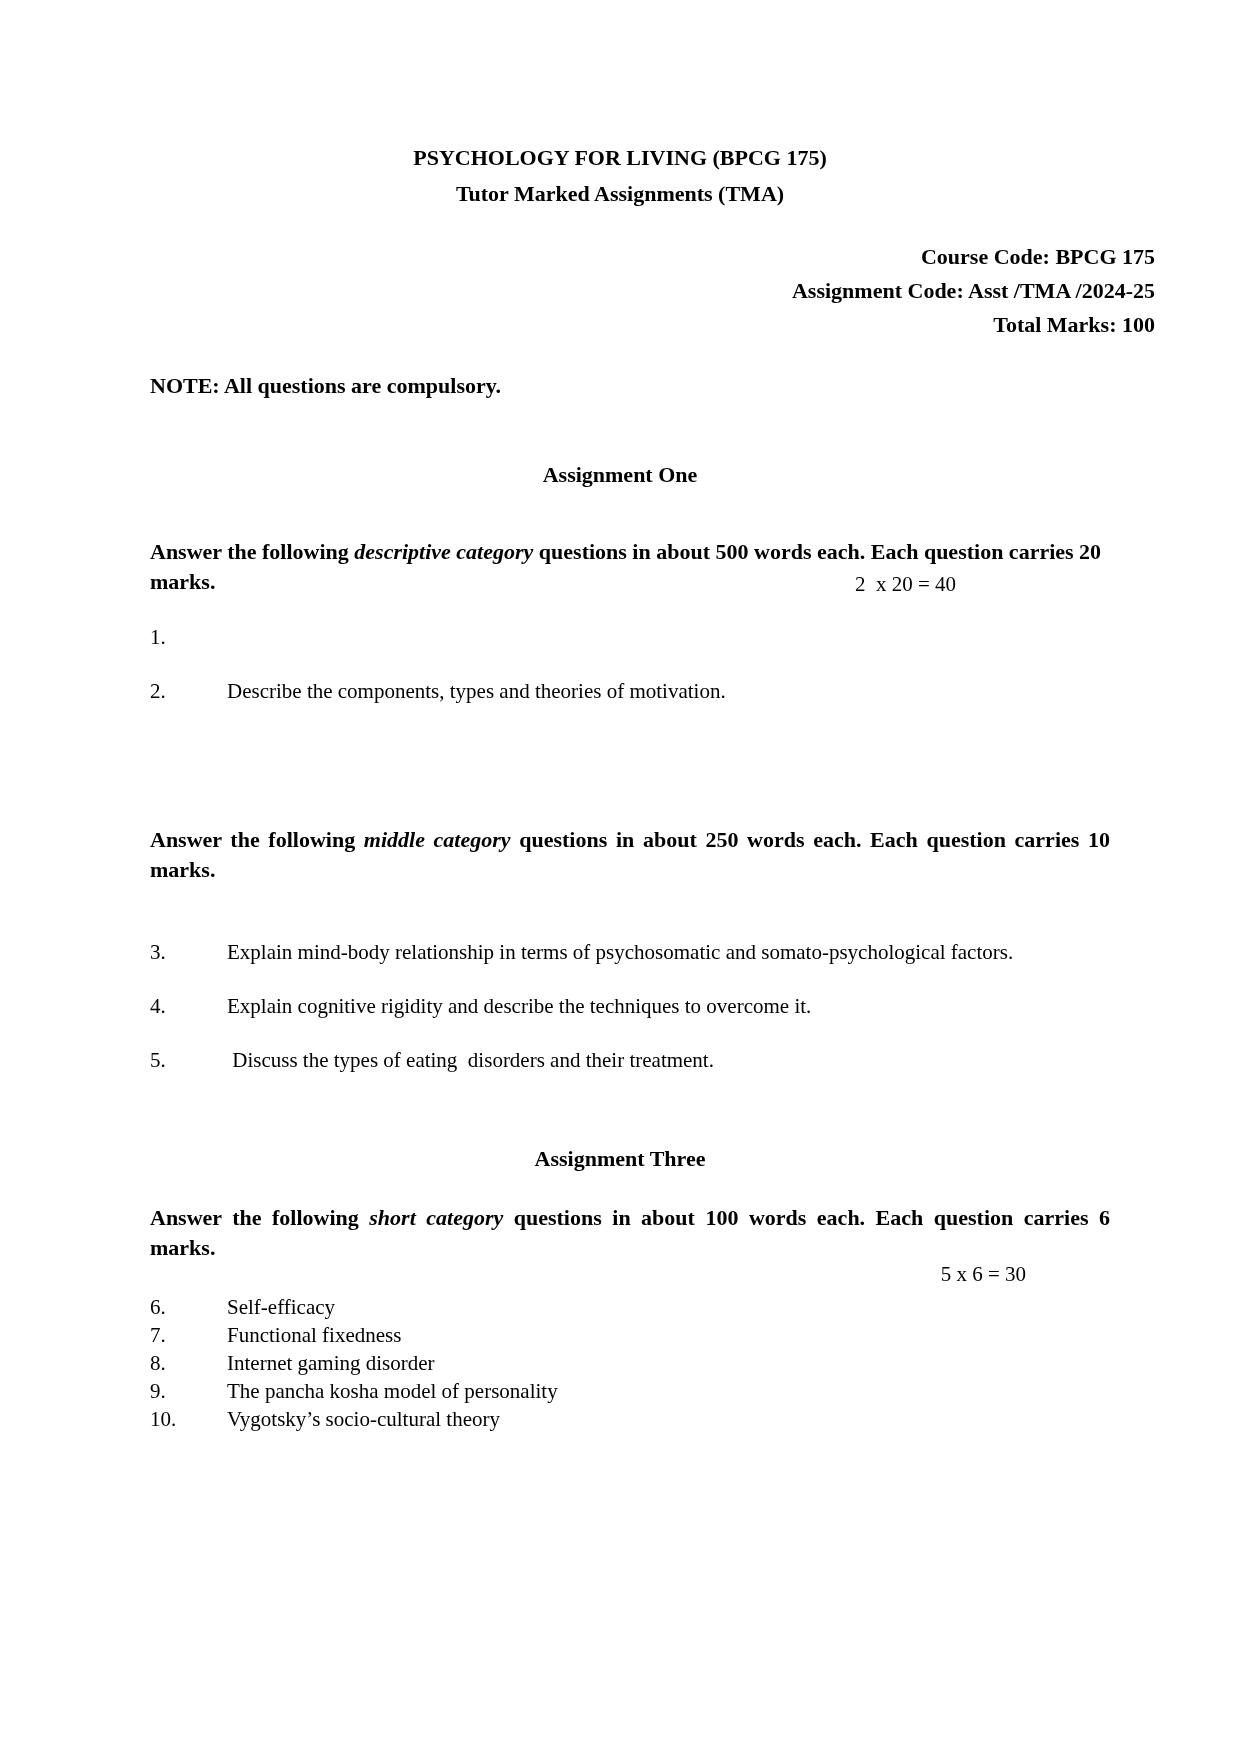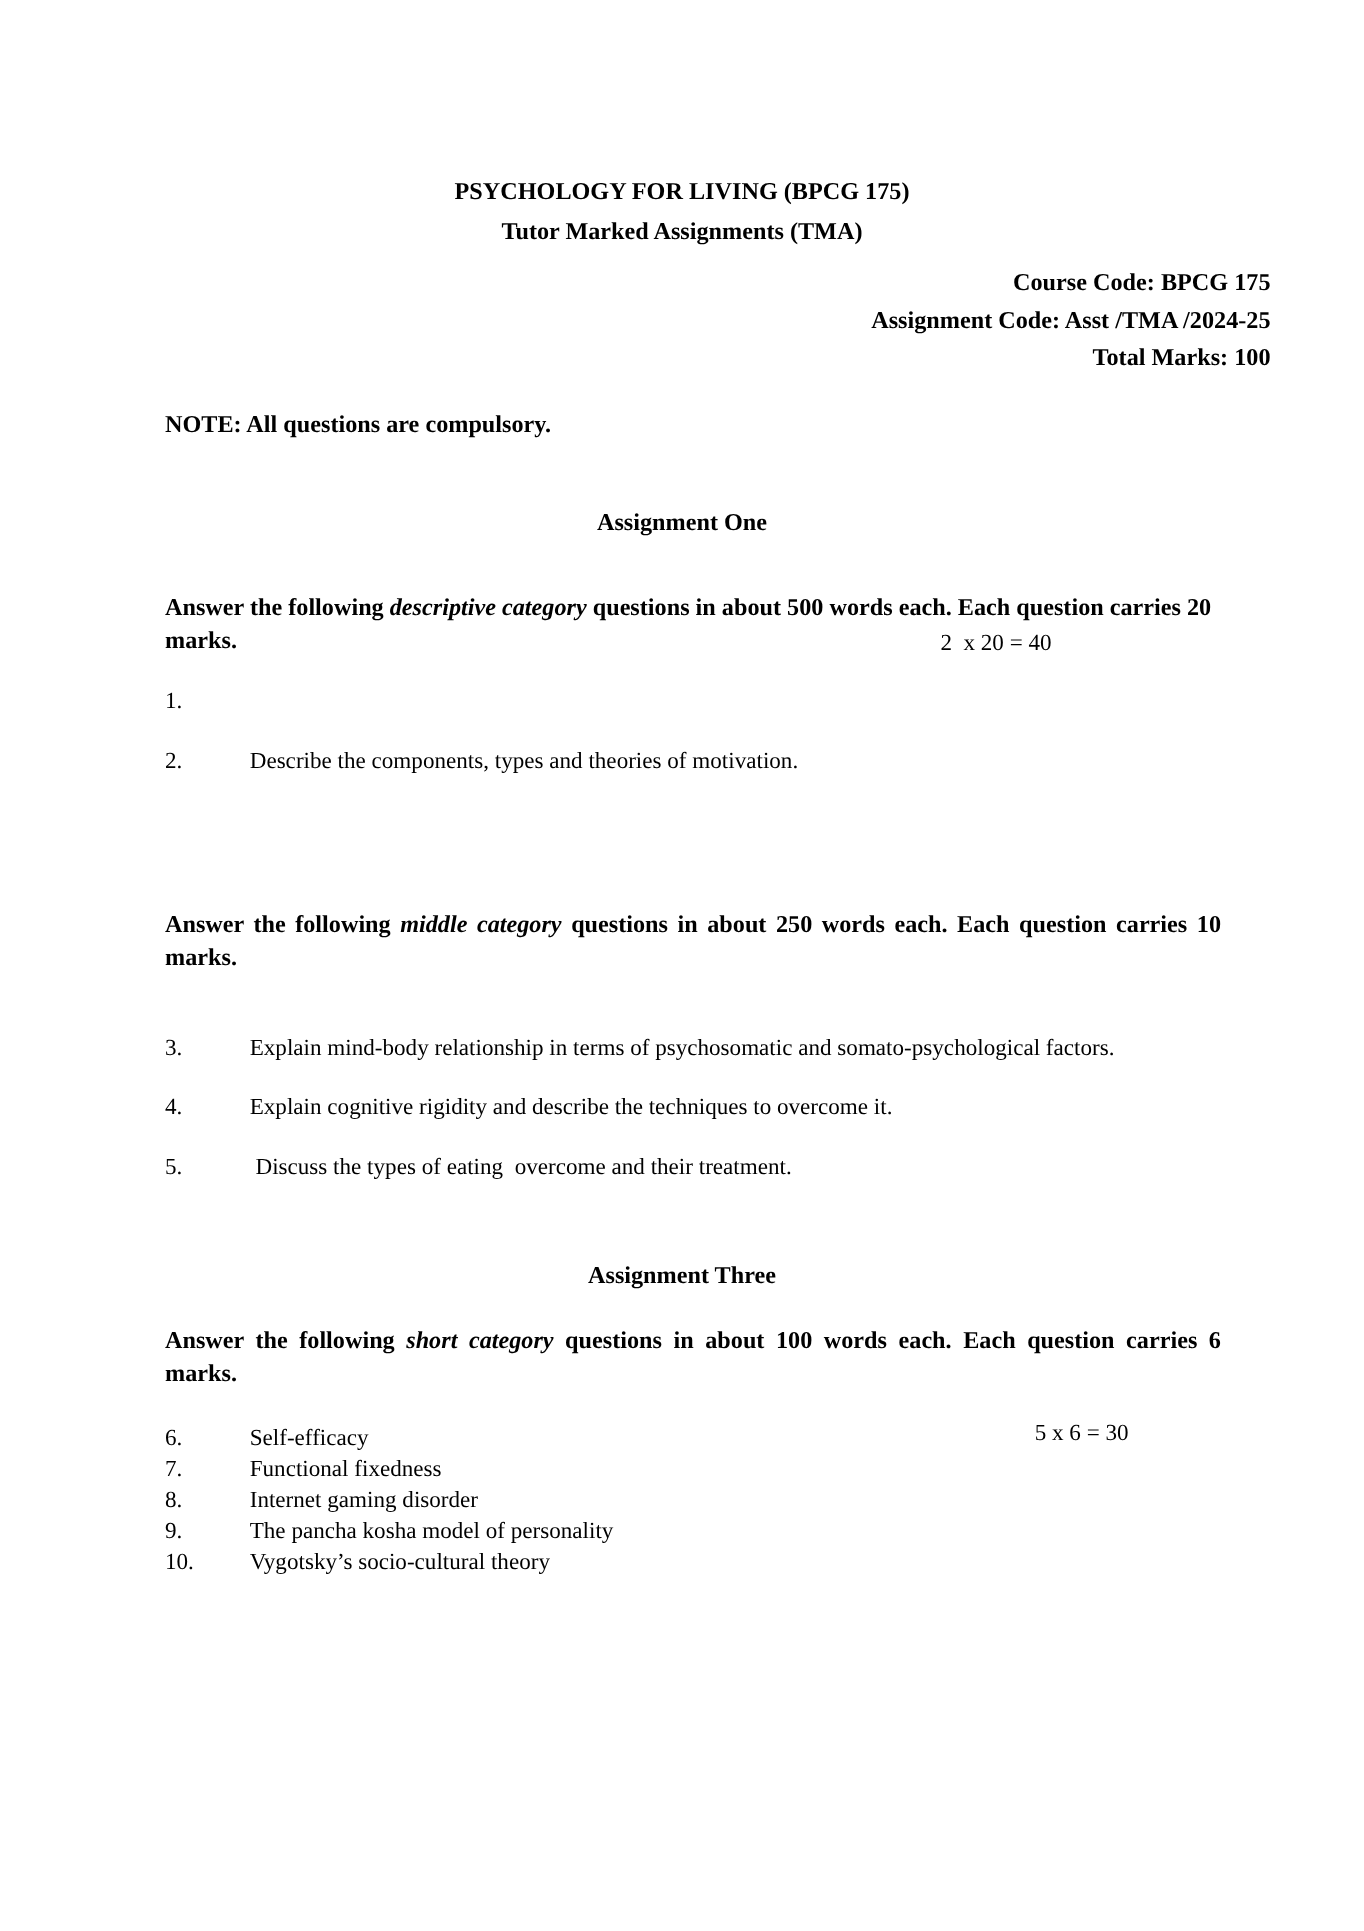--- a/index.html
+++ b/index.html
@@ -9,21 +9,21 @@
     height: 1755px;
     margin: 0 auto;
     background: #ffffff;
     color: #000000;
     font-family: "Liberation Serif", "DejaVu Serif", serif;
     font-size: 21px;
     overflow: hidden;
   }
   .abs { position: absolute; }
   .center { left: 0; width: 1240px; text-align: center; }
-  .doc-title { font-weight: bold; font-size: 22px; margin-top: 16px; }
+  .doc-title { font-weight: bold; font-size: 22px; }
   .meta-block {
     right: 85px;
     text-align: right;
     font-weight: bold;
     font-size: 22px;
     line-height: 34px;
   }
   .note { left: 150px; font-weight: bold; font-size: 22px; }
   .section-heading { font-weight: bold; font-size: 22px; }
   .instruction {
@@ -36,21 +36,21 @@
   }
   .instruction.ragged { text-align: left; margin-top: 20px; }
   .instruction .emph { font-style: italic; }
   .marks {
     left: 150px;
     text-align: right;
     font-size: 21px;
     white-space: pre-wrap;
   }
   .marks.w1 { width: 806px; }
-  .marks.w3 { width: 876px; margin-top: 28px; }
+  .marks.w3 { width: 876px; }
   .question { left: 0; width: 1240px; height: 30px; }
   .q-num { position: absolute; left: 150px; }
   .q-text { position: absolute; left: 227px; white-space: pre-wrap; }
   .short-list { left: 0; width: 1240px; line-height: 28px; }
   .short-list .row { position: relative; height: 28px; }
 </style>
 </head>
 <body>
 
 <div class="page">
@@ -91,21 +91,21 @@
   <div class="abs question" style="top:940px">
     <span class="q-num">3.</span>
     <span class="q-text">Explain mind-body relationship in terms of psychosomatic and somato-psychological factors.</span>
   </div>
   <div class="abs question" style="top:994px">
     <span class="q-num">4.</span>
     <span class="q-text">Explain cognitive rigidity and describe the techniques to overcome it.</span>
   </div>
   <div class="abs question" style="top:1048px">
     <span class="q-num">5.</span>
-    <span class="q-text"> Discuss the types of eating  overcome and their treatment.</span>
+    <span class="q-text"> Discuss the types of eating  disorders and their treatment.</span>
   </div>
 
   <div class="abs center section-heading" style="top:1146px">Assignment Three</div>
 
   <div class="abs instruction" style="top:1203px">
     <span>Answer the following </span><span class="emph">short category</span><span> questions in about 100 words each. Each question carries 6 marks.</span>
   </div>
 
   <div class="abs marks w3" style="top:1262px">5 x 6 = 30</div>
 

